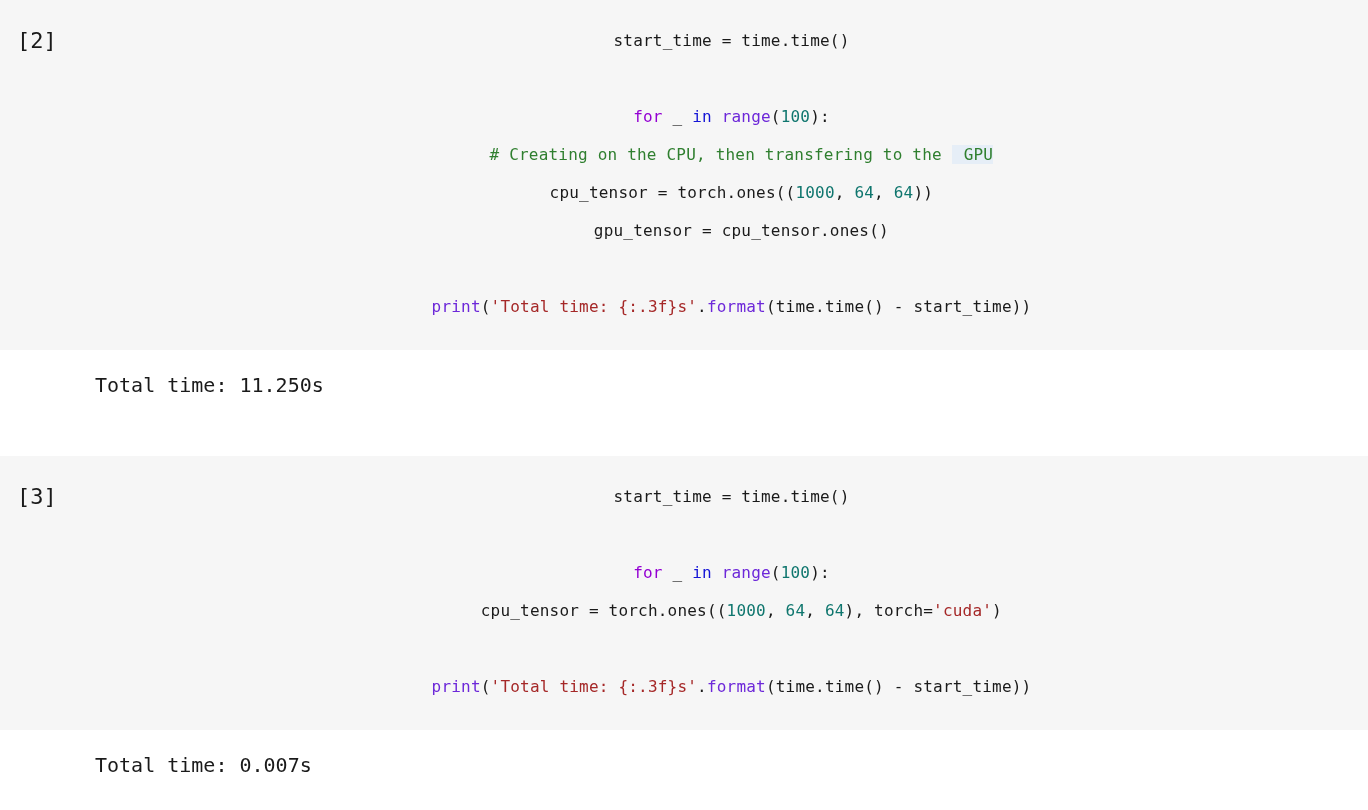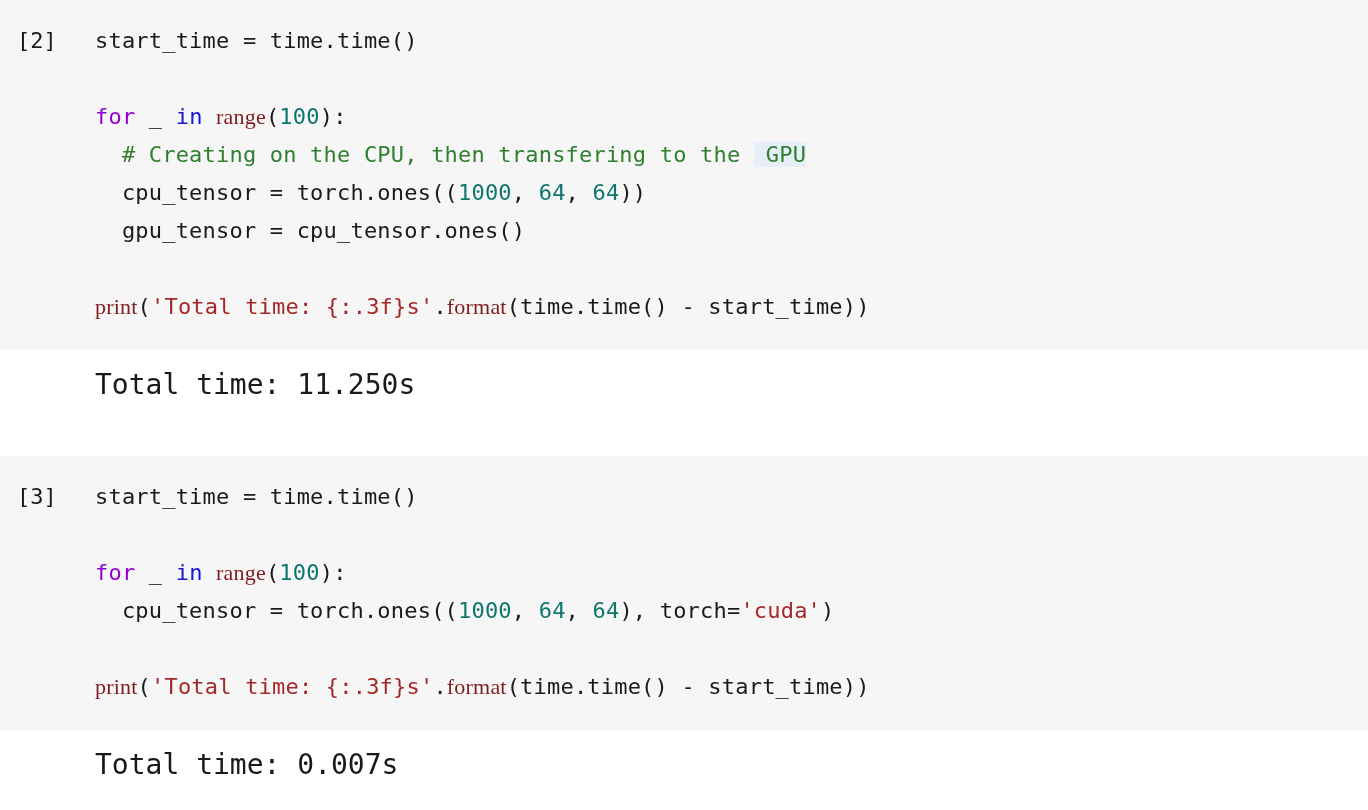--- a/index.html
+++ b/index.html
@@ -47,23 +47,24 @@
     height: 34px;
     width: 100%;
   }
 
   
   .line {
     display: block;
     height: 38px;
     line-height: 38px;
     white-space: pre;
-    font-size: 22px;
+    font-size: 16px;
     letter-spacing: 0.2px;
     color: #1a1a1a;
+    text-align: center;
   }
 
   .line.blank { color: transparent; }
 
   .prompt-row {
     display: flex;
     align-items: flex-start;
   }
 
   .prompt {
@@ -78,32 +79,32 @@
     color: #1a1a1a;
   }
 
   .code-body {
     flex: 1 1 auto;
     min-width: 0;
   }
 
   .out-line {
     padding-left: 95px;
-    font-size: 28px;
+    font-size: 20px;
     line-height: 38px;
     height: 38px;
     white-space: pre;
     color: #1a1a1a;
     display: block;
   }
 
   
   .tok-kw       { color: #9400d3; }   
   .tok-op-kw    { color: #1515d6; }   
-  .tok-builtin  { color: #7f1d1d; font-family: Liberation Serif, serif; }   
+  .tok-builtin  { color: #6d28d9; }   
   .tok-num      { color: #0f766e; }   
   .tok-str      { color: #a52828; }   
   .tok-comment  { color: #2f7f2f; }   
   .tok-plain    { color: #1a1a1a; }
 
   .hl-select {
     background: #e6eef7;
     padding-left: 12px;
   }
 </style>

